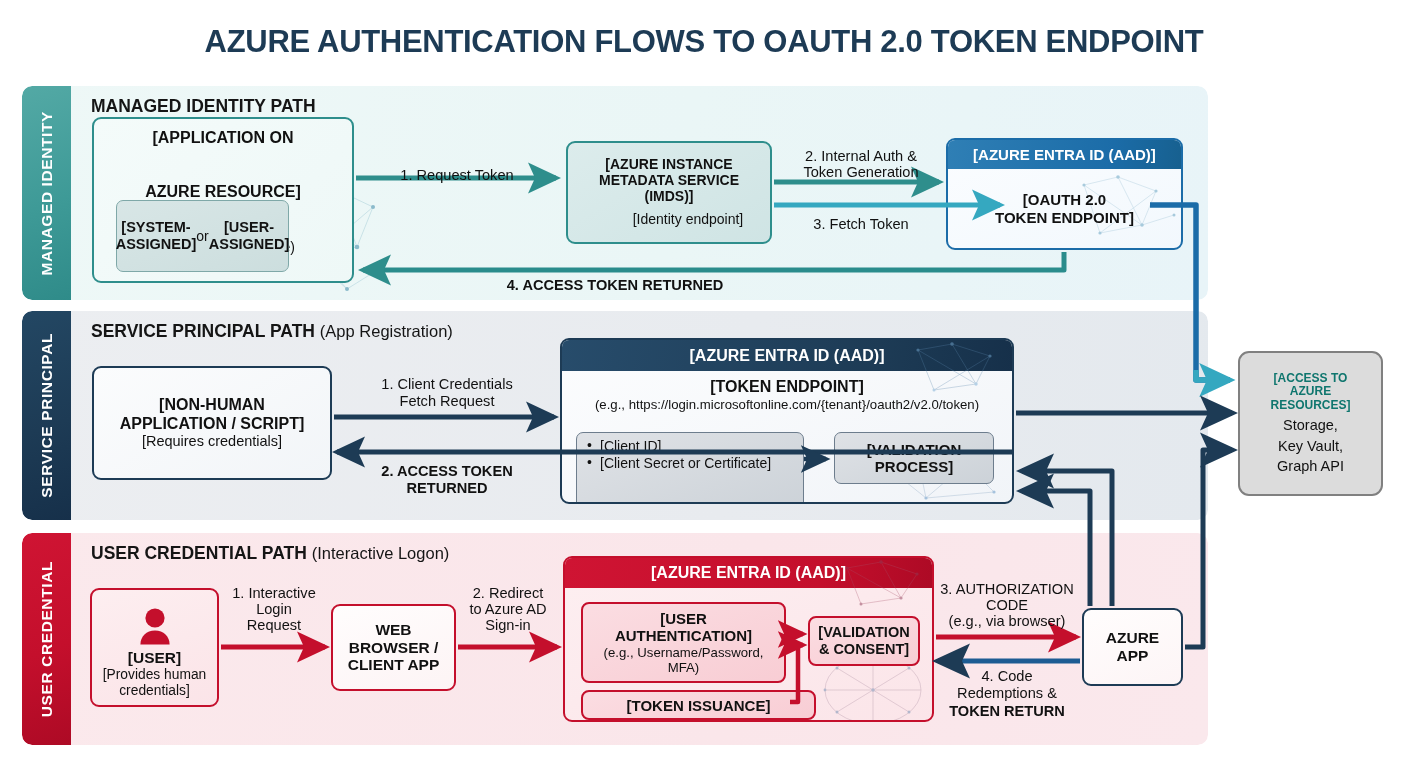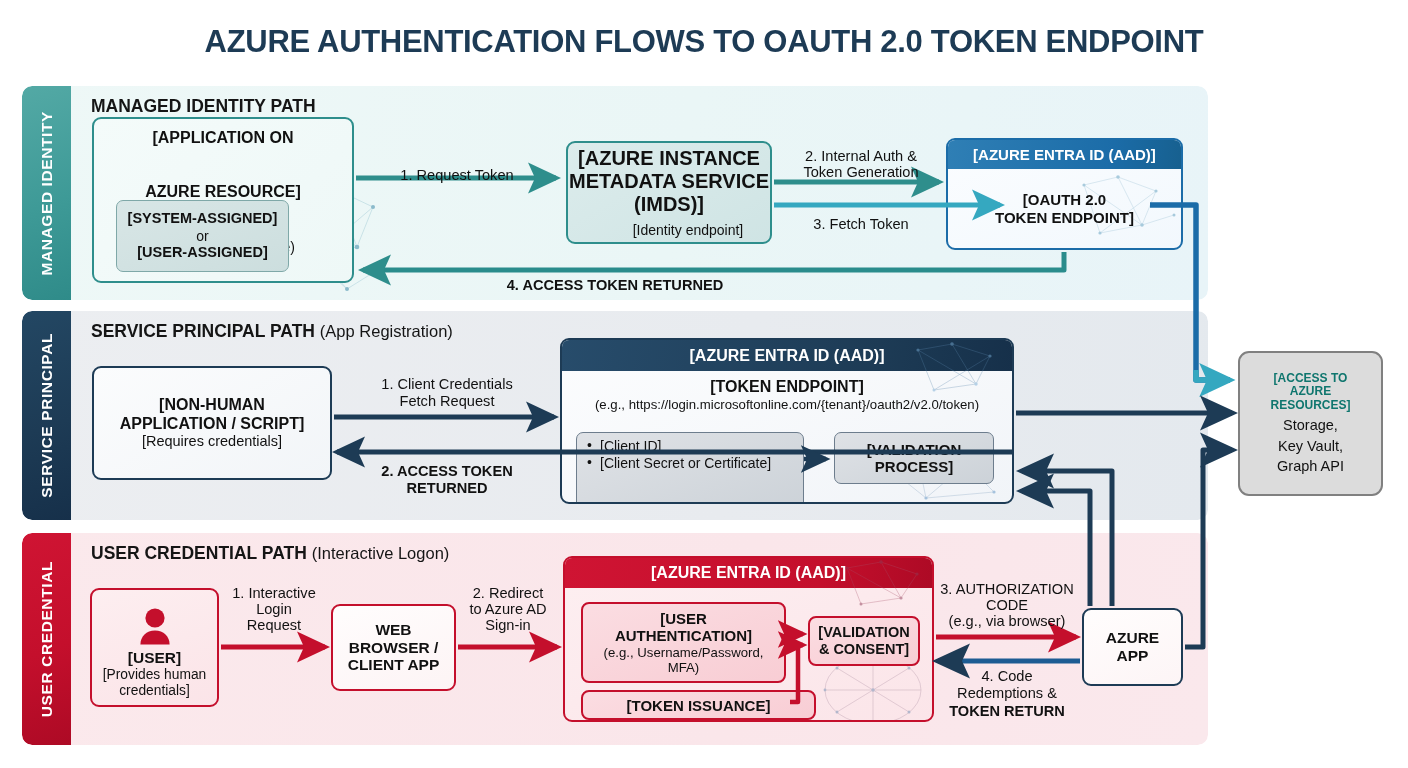--- a/index.html
+++ b/index.html
@@ -79,31 +79,31 @@
     justify-content:flex-start; padding-top:10px;
     background:linear-gradient(135deg,#f4fbfa 0%,#eef8f7 100%);
     gap:36px;
   }
   #app-azure-resource .bt { font-size:16px; color:#111; }
   #app-azure-resource .bs { font-size:14px; color:#111; margin-top:2px; }
   #mi-assign {
     position:absolute; left:22px; top:81px; width:173px; height:72px;
     border:1.6px solid #7fa8a8; border-radius:7px;
     background:linear-gradient(160deg,#d8e6e6 0%, #ccdede 100%);
-    display:flex; flex-direction:column; align-items:center; justify-content:center;
+    display:flex; flex-direction:row; align-items:center; justify-content:center;
     line-height:1.2;
   }
   #mi-assign .l1,#mi-assign .l3 { font-size:14.5px; font-weight:bold; color:#111; }
   #mi-assign .l2 { font-size:14px; color:#111; }
 
   #imds-box {
     left:566px; top:141px; width:206px; height:103px;
     background:linear-gradient(150deg,#dcecec 0%, #cfe4e4 100%);
   }
-  #imds-box .bt { font-size:20px; color:#111; }
+  #imds-box .bt { font-size:14px; color:#111; }
   #imds-box .bs { font-size:14px; color:#111; margin-top:6px;padding-left:38px; }
 
   #aad1 {
     left:946px; top:138px; width:237px; height:112px;
     border:2.5px solid #1b6ca8; border-radius:9px;
     background:linear-gradient(160deg,#fbfdff 0%,#f2f8fd 100%);
     overflow:hidden; position:absolute;
   }
   #aad1 .hdr {
     height:29px; background:linear-gradient(100deg,#2f7fb5 0%,#1b6ca8 70%,#17608f 100%);

